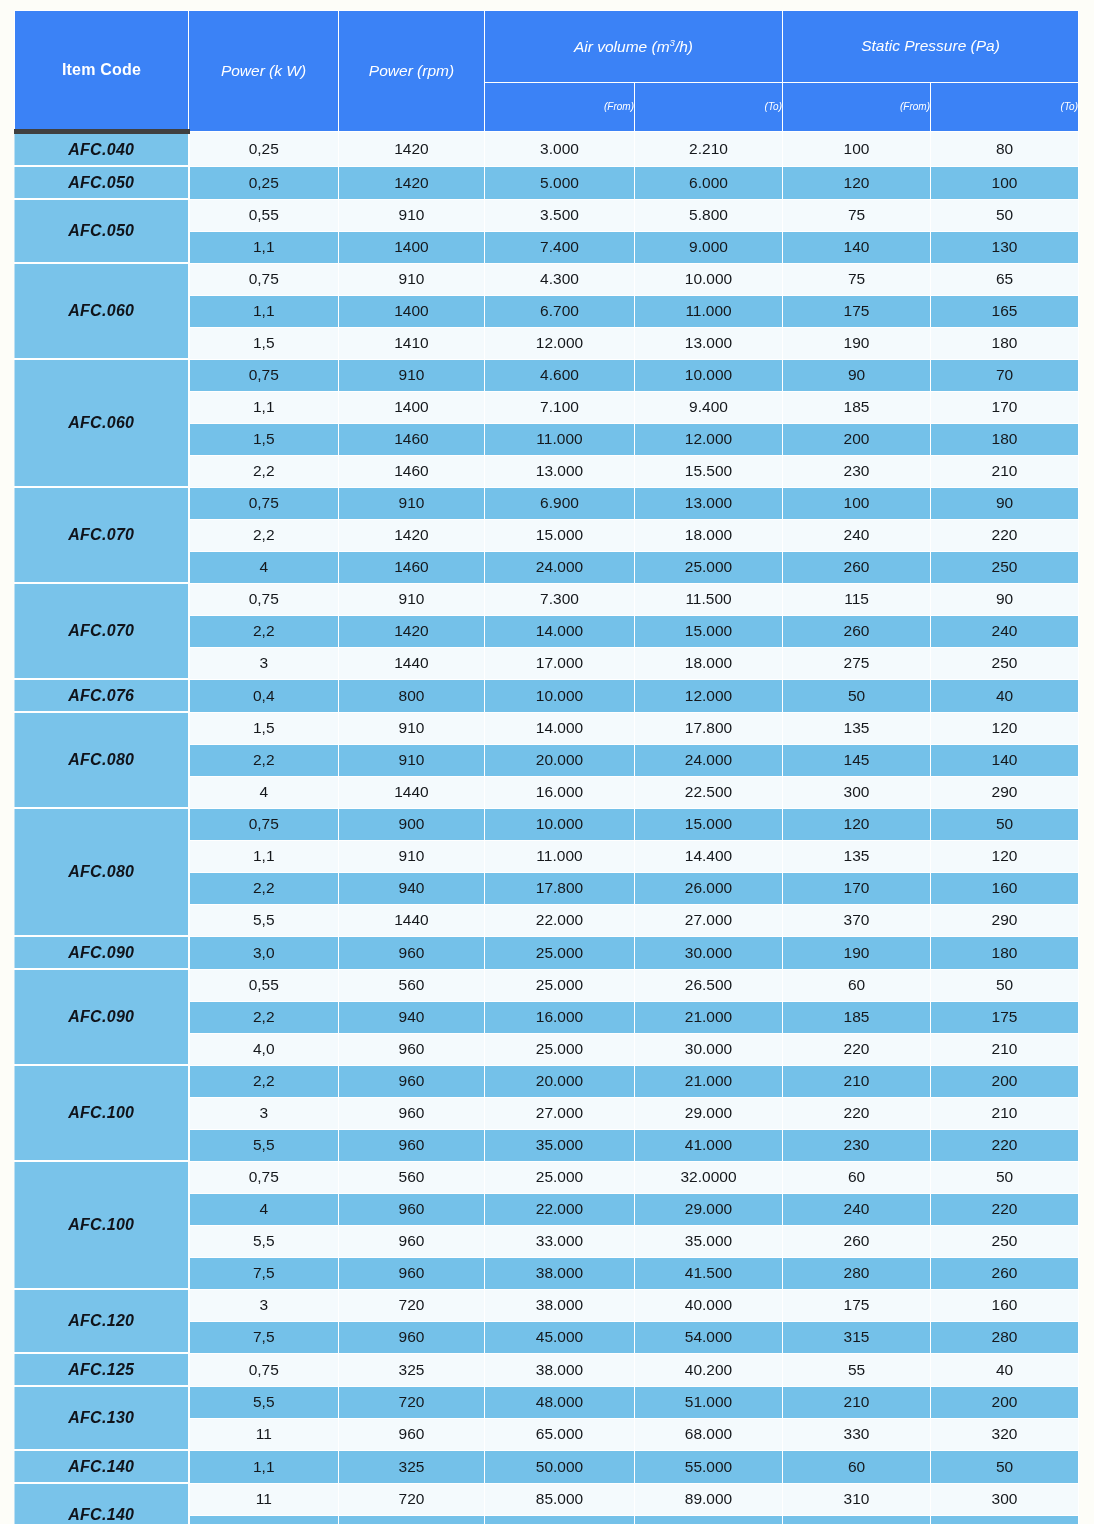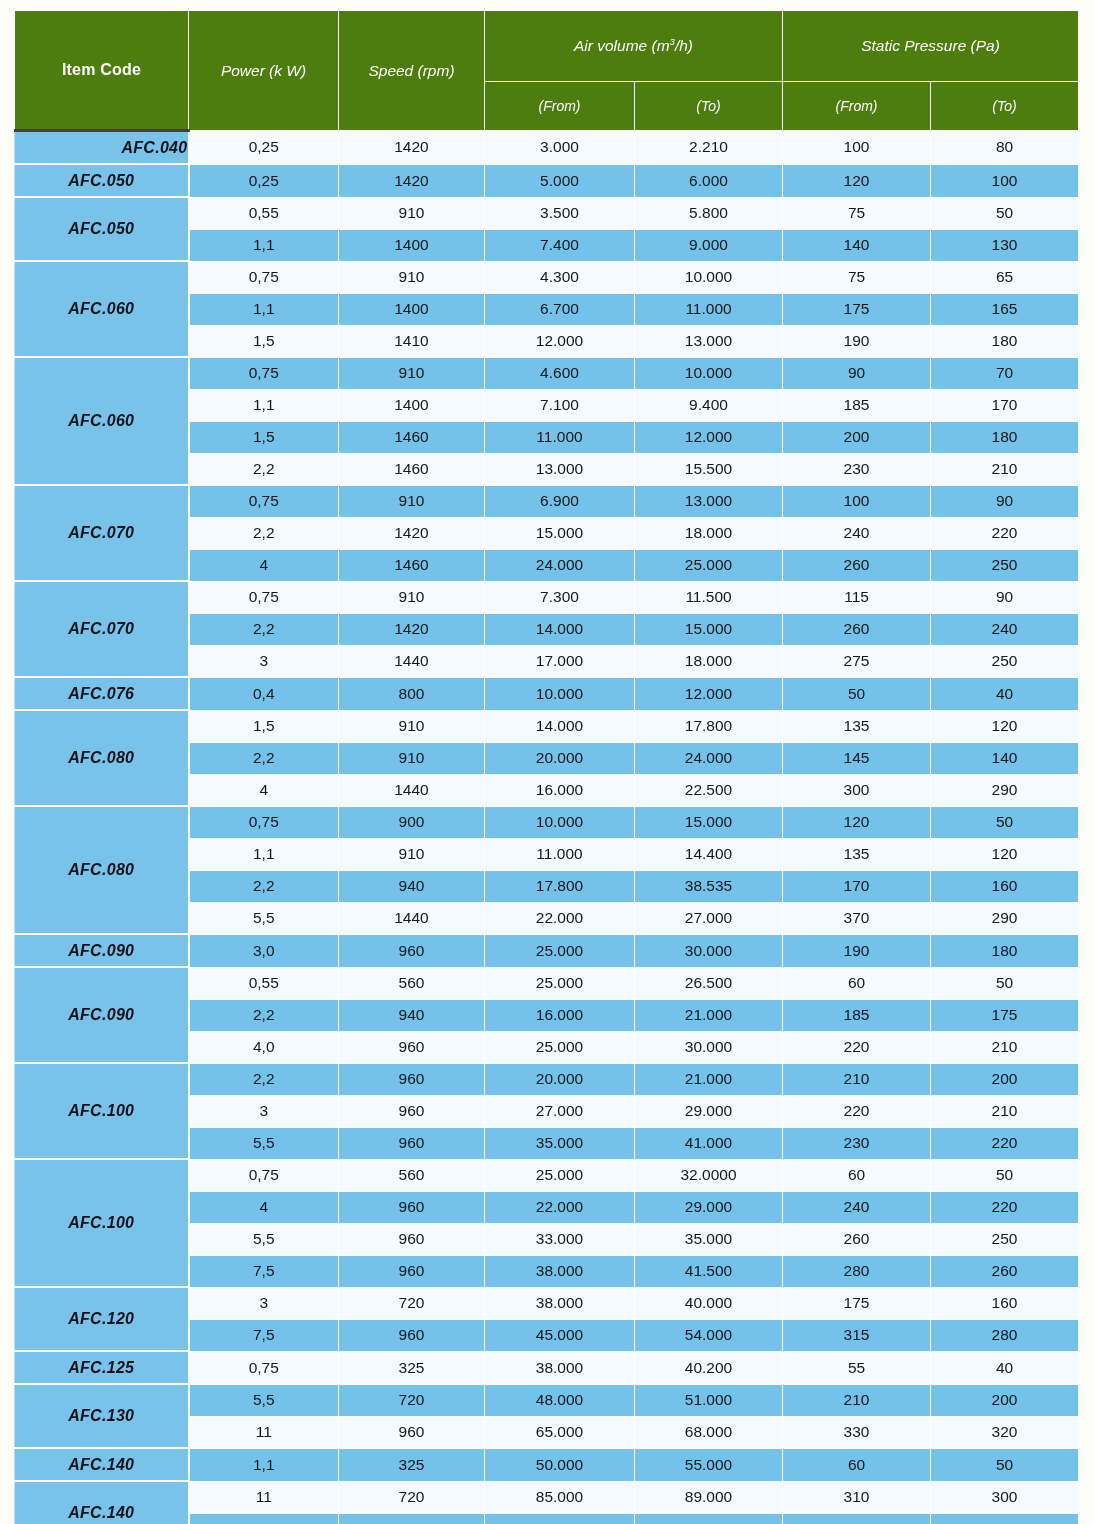--- a/index.html
+++ b/index.html
@@ -24,21 +24,21 @@
   table.spec col.c-item {width:174px;}
   table.spec col.c-pow  {width:150px;}
   table.spec col.c-spd  {width:146px;}
   table.spec col.c-avf  {width:150px;}
   table.spec col.c-avt  {width:148px;}
   table.spec col.c-spf  {width:148px;}
   table.spec col.c-spt  {width:148px;}
 
   
   thead th{
-    background:#4d7c0f;
+    background:#3b82f6;
     color:#ffffff;
     border:1px solid #ffffff;
     padding:0;
     font-weight:normal;
     text-align:center;
     vertical-align:middle;
   }
   th.h-item{
     font-weight:bold;
     font-style:normal;
@@ -52,22 +52,23 @@
     height:118px;
     margin-left:24px;
   }
   th.h-grp{
     font-style:italic;
     font-size:15.5px;
     height:70px;
   }
   th.h-sub{
     font-style:italic;
-    font-size:14px;
+    font-size:10px;
     height:48px;
+    text-align:right;
   }
   sup{font-size:.62em; vertical-align:super;}
 
   
   tbody td{
     border-left:1px solid #ffffff;
     border-right:1px solid #ffffff;
     border-top:1px solid #ffffff;
     border-bottom:1px solid #ffffff;
     padding:0;
@@ -85,41 +86,41 @@
     font-weight:bold;
     font-style:italic;
     font-size:16px;
     color:#10131a;
     border-left:1px solid #bcdff2;
     border-right:2px solid #ffffff;
     border-top:2px solid #ffffff;
     border-bottom:2px solid #ffffff;
     letter-spacing:.3px;
   }
-  tbody tr:first-child td.item{ border-top:3px solid #404040;text-align:right; }
+  tbody tr:first-child td.item{ border-top:5px solid #404040; }
 </style>
 </head>
 <body>
 
 <div id="sheet">
   <table class="spec">
     <colgroup>
       <col class="c-item">
         <col class="c-pow">
         <col class="c-spd">
       <col class="c-avf">
         <col class="c-avt">
         <col class="c-spf">
         <col class="c-spt">
     </colgroup>
     <thead>
       <tr>
         <th class="h-item" rowspan="2">Item Code</th>
         <th class="h-ital" rowspan="2">Power (k W)</th>
-        <th class="h-ital" rowspan="2">Speed (rpm)</th>
+        <th class="h-ital" rowspan="2">Power (rpm)</th>
         <th class="h-grp" colspan="2">
           <span>Air volume (m</span><sup>3</sup><span>/h)</span>
         </th>
         <th class="h-grp" colspan="2">Static Pressure (Pa)</th>
       </tr>
       <tr>
         <th class="h-sub">(From)</th>
         <th class="h-sub">(To)</th>
         <th class="h-sub">(From)</th>
         <th class="h-sub">(To)</th>
@@ -317,21 +318,21 @@
           <td class="data">910</td>
           <td class="data">11.000</td>
           <td class="data">14.400</td>
           <td class="data">135</td>
           <td class="data">120</td>
         </tr>
         <tr class="even">
           <td class="data">2,2</td>
           <td class="data">940</td>
           <td class="data">17.800</td>
-          <td class="data">38.535</td>
+          <td class="data">26.000</td>
           <td class="data">170</td>
           <td class="data">160</td>
         </tr>
         <tr class="odd">
           <td class="data">5,5</td>
           <td class="data">1440</td>
           <td class="data">22.000</td>
           <td class="data">27.000</td>
           <td class="data">370</td>
           <td class="data">290</td>

